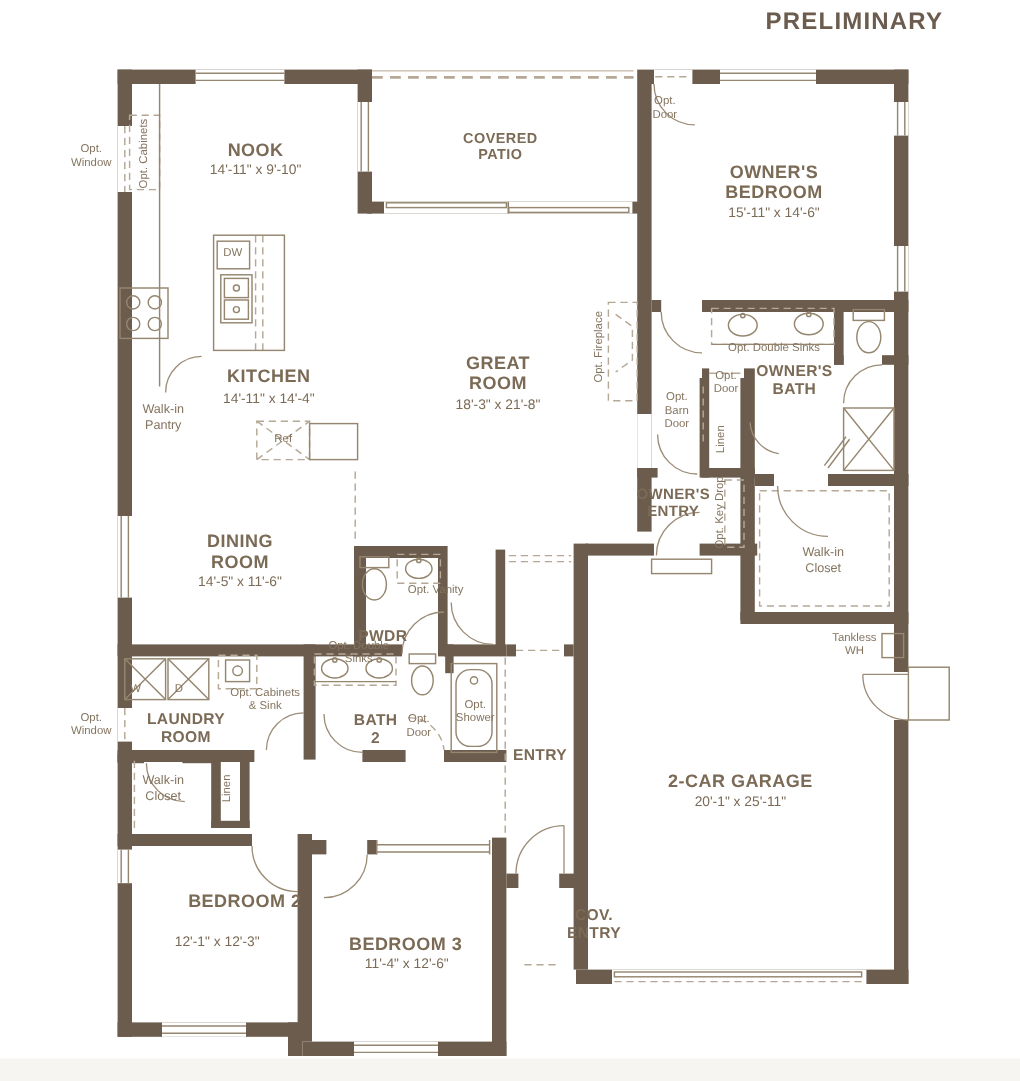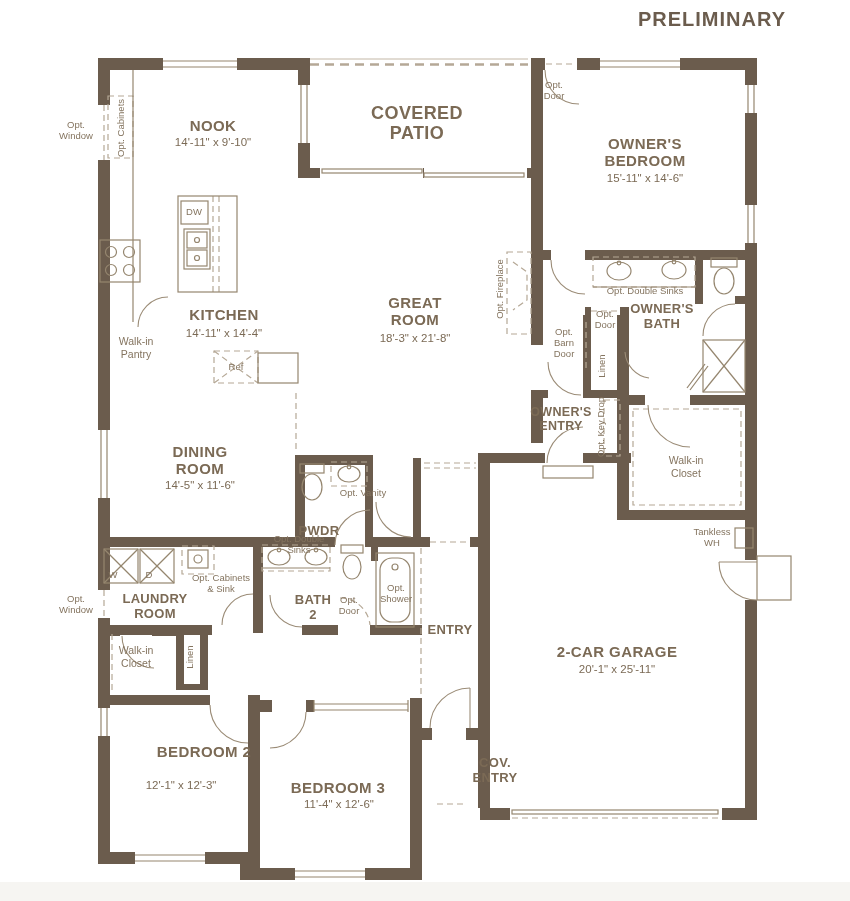--- a/index.html
+++ b/index.html
@@ -283,21 +283,21 @@
   </g>
 </svg>
 
 <div class="lbl title" style="left:712px;top:19px;text-align:center;">PRELIMINARY</div>
 
 <div class="lbl sm" style="left:76px;top:131px;">Opt.
 Window</div>
 <div class="lbl sm rot" style="left:121px;top:128px;">Opt. Cabinets</div>
 <div class="lbl name" style="left:213px;top:126px;">NOOK</div>
 <div class="lbl dims" style="left:213px;top:142px;">14'-11" x 9'-10"</div>
-<div class="lbl name" style="left:417px;top:123px;font-size:18px;">COVERED
+<div class="lbl name" style="left:417px;top:123px;font-size:12px;">COVERED
 PATIO</div>
 <div class="lbl sm" style="left:554px;top:91px;">Opt.
 Door</div>
 <div class="lbl name" style="left:645px;top:153px;">OWNER'S
 BEDROOM</div>
 <div class="lbl dims" style="left:645px;top:178px;">15'-11" x 14'-6"</div>
 <div class="lbl sm" style="left:194px;top:212px;text-align:center;">DW</div>
 <div class="lbl name" style="left:224px;top:315px;">KITCHEN</div>
 <div class="lbl dims" style="left:224px;top:333px;">14'-11" x 14'-4"</div>
 <div class="lbl cl" style="left:136px;top:348px;">Walk-in

